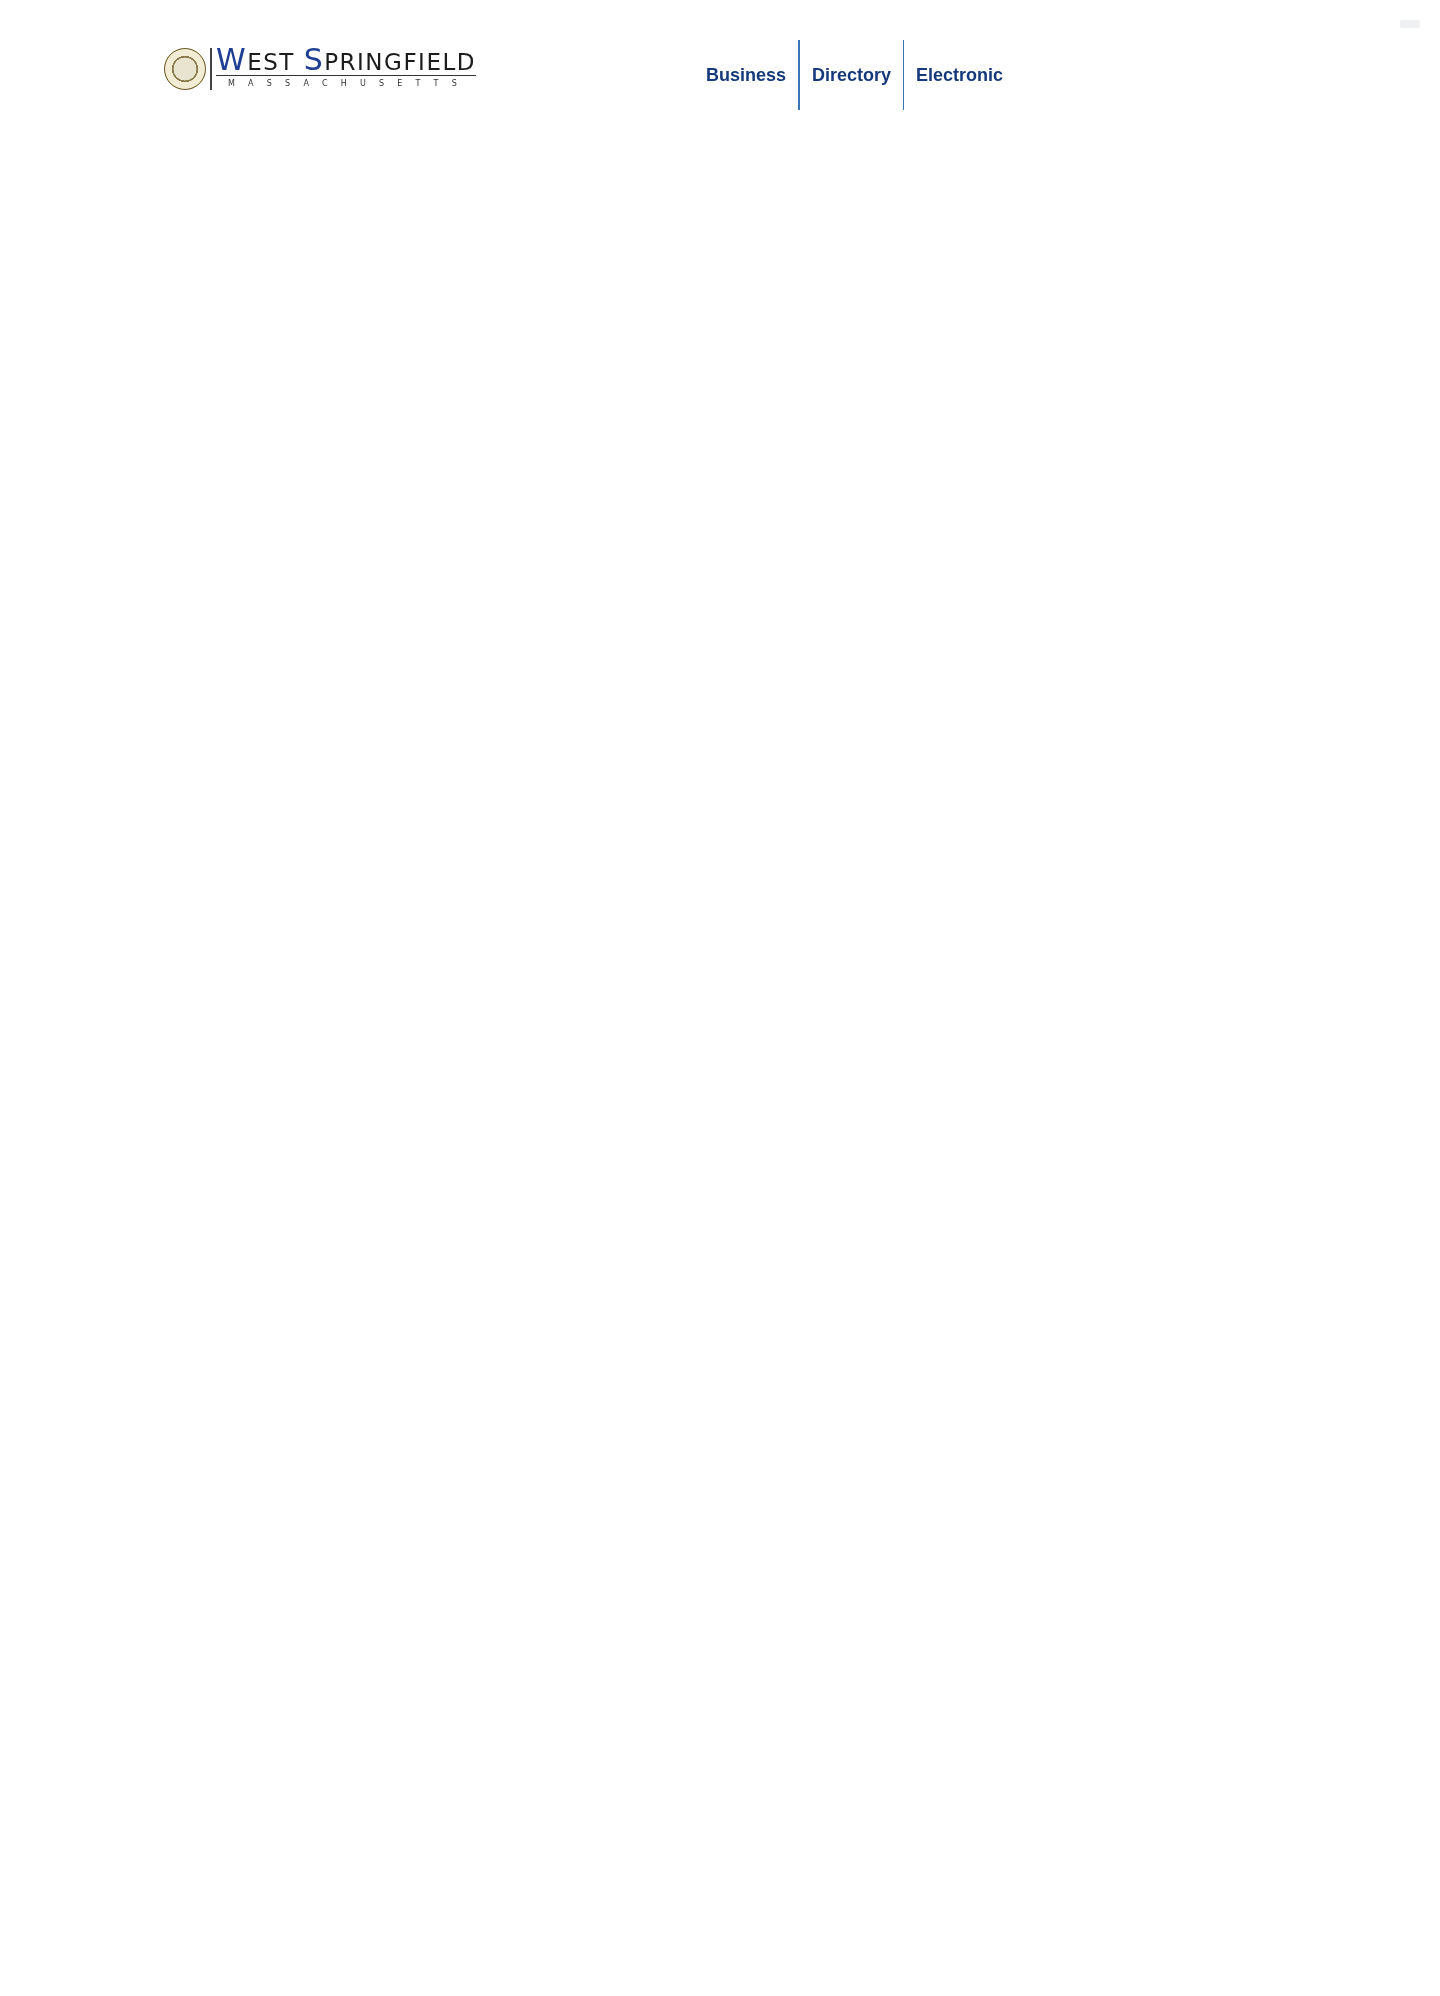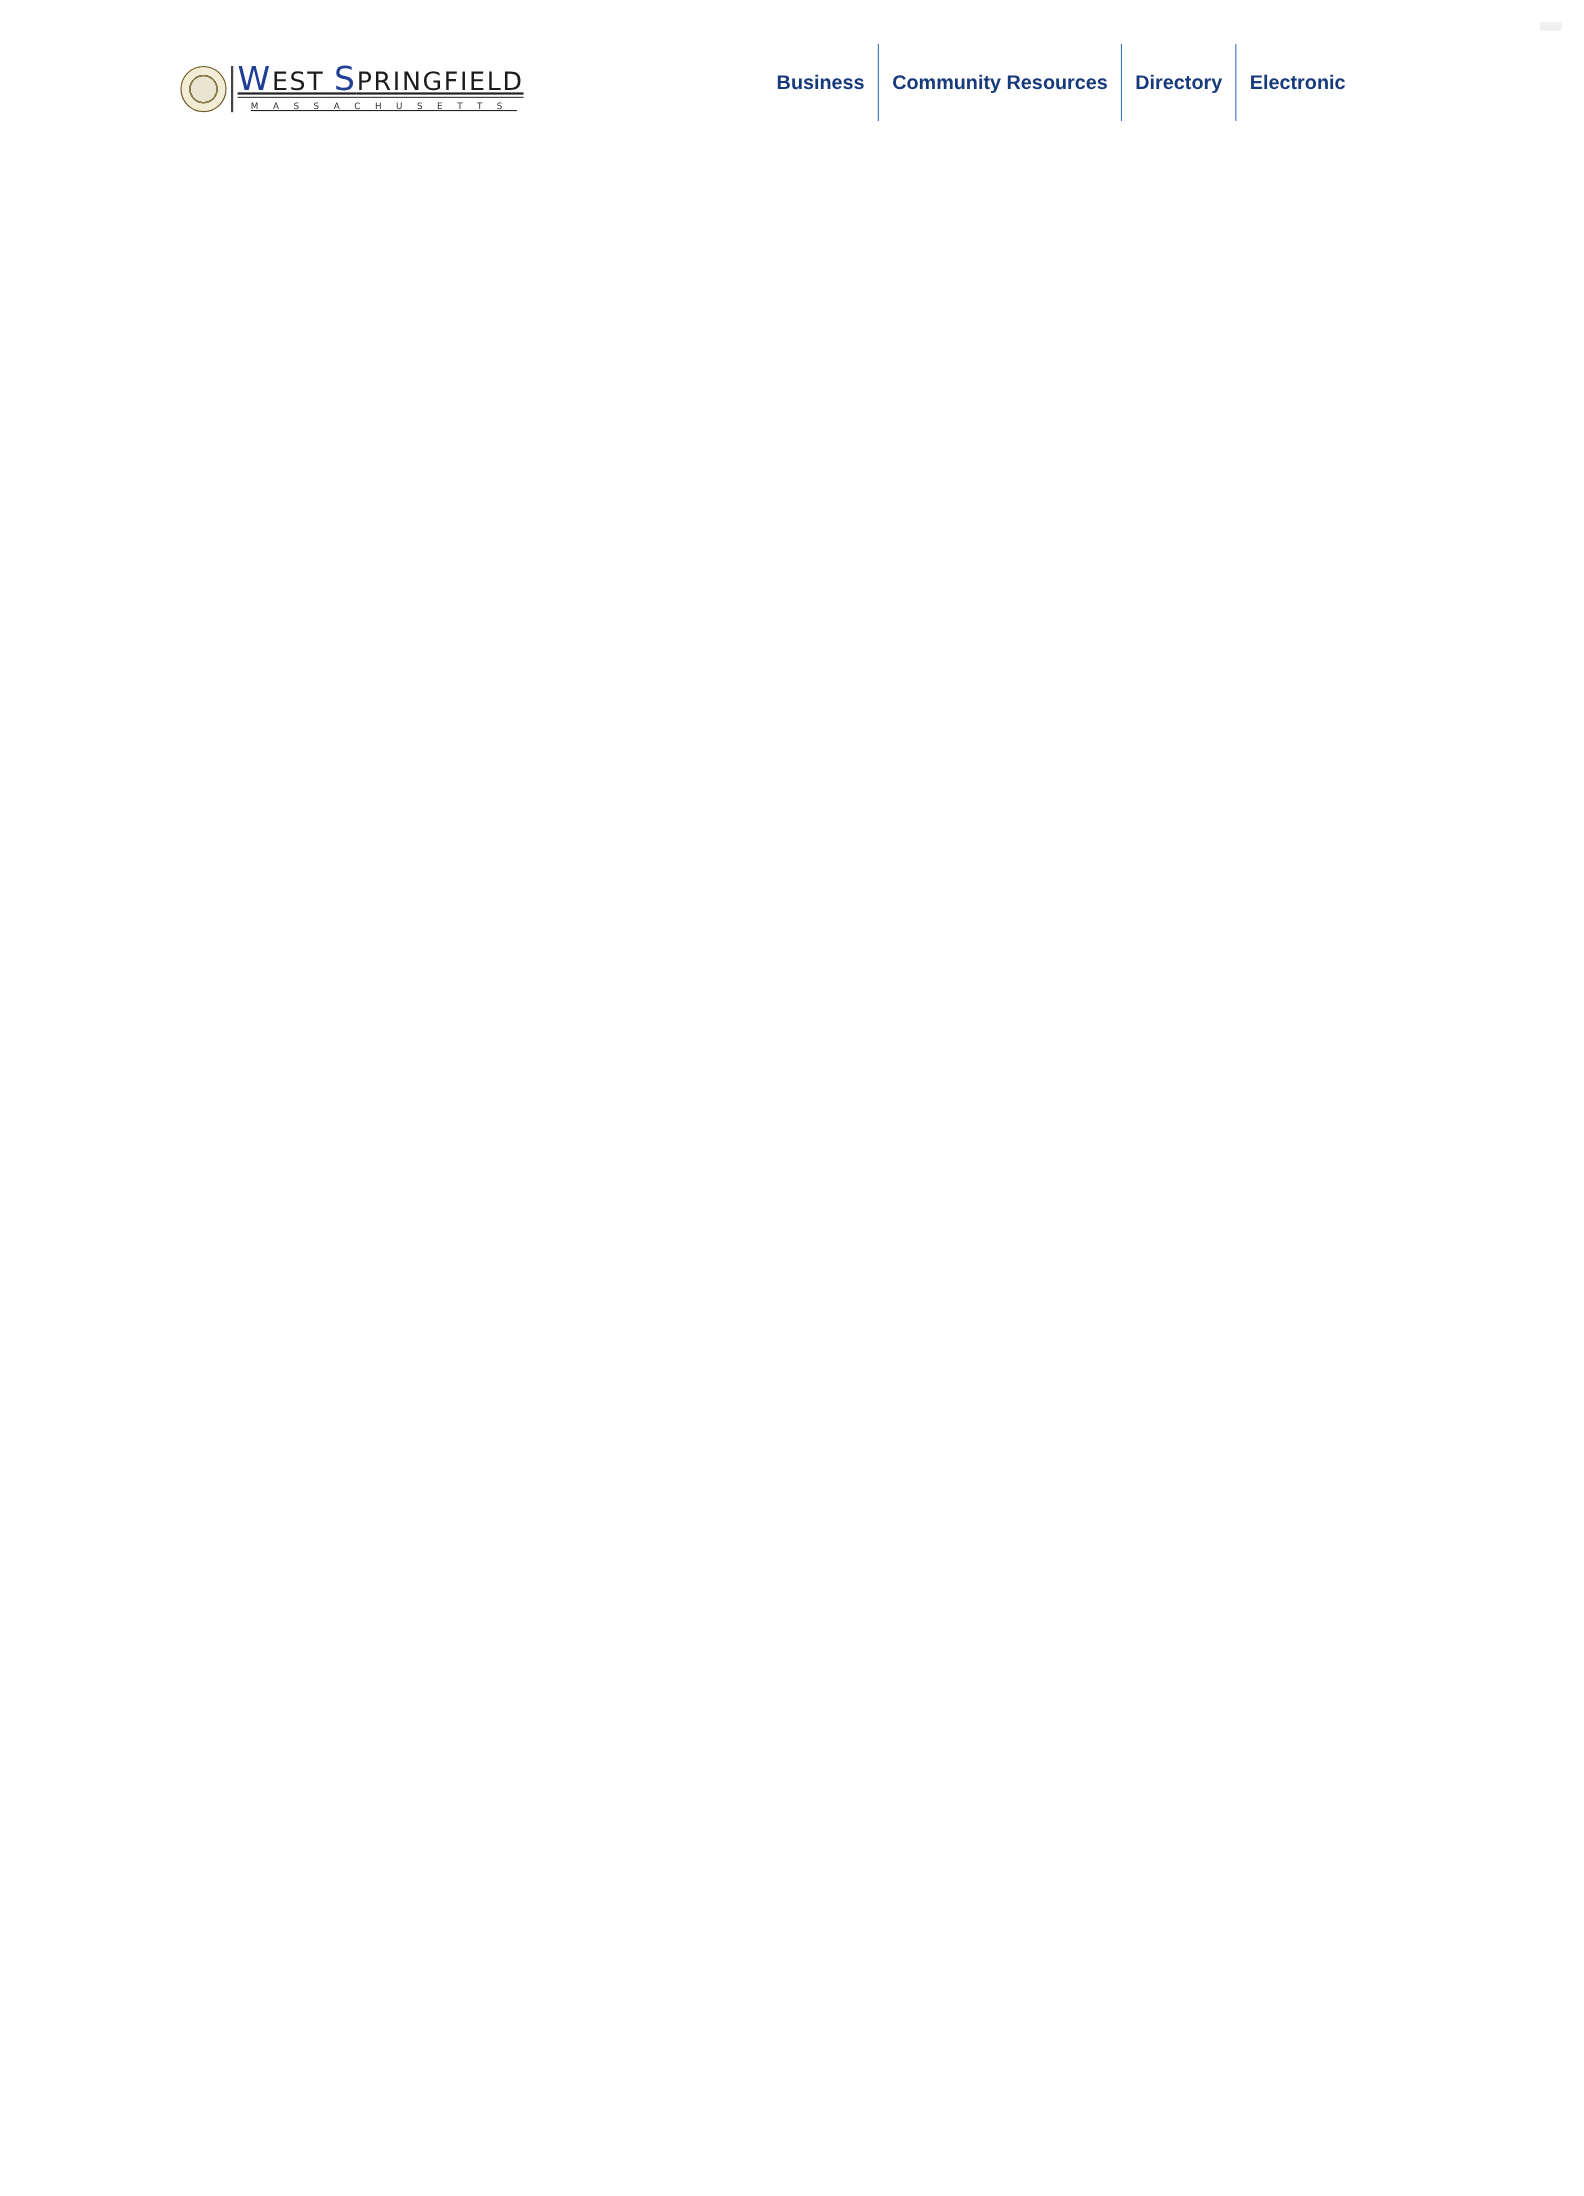--- a/index.html
+++ b/index.html
@@ -1,21 +1,21 @@
 <!DOCTYPE html>
 <html><head>
 <meta charset="utf-8">
 <style>
   * { box-sizing: border-box; margin: 0; padding: 0; }
   html, body { width: 1440px; background: #ffffff; }
   body { font-family: "DejaVu Sans", sans-serif; color: #222; position: relative; }
 
   
   .header { height: 141px; background: #fff; position: relative; }
-  .logo { position: absolute; left: 164px; top: 60px; display: flex; align-items: center; text-decoration: underline; }
+  .logo { position: absolute; left: 164px; top: 48px; display: flex; align-items: flex-start; }
   .seal { width: 42px; height: 42px; border-radius: 50%; background: radial-gradient(circle, #e9e4d0 0 40%, #8a7c4c 41% 46%, #f2ecd5 47% 70%, #c6a739 71% 100%); border: 1px solid #6a5a2a; }
   .logo-divider { width: 2px; height: 42px; background: #444; margin: 0 4px; }
   .logo-text { display: flex; flex-direction: column; }
   .logo-name { font-family: "DejaVu Sans", sans-serif; font-size: 23px; letter-spacing: 1.5px; color: #1c1c1c; line-height: 24px; border-bottom: 1px solid #333; padding-bottom: 1px; }
   .logo-name .cap { color: #1f3f94; font-size: 30px; }
   .logo-sub { font-size: 8px; letter-spacing: 13.2px; color: #333; margin-top: 3px; padding-left: 12px; }
   .nav { position: absolute; left: 694px; top: 40px; display: flex; height: 70px; align-items: center; }
   .nav-item { font-family: "Liberation Sans", sans-serif; font-weight: bold; font-size: 18px; color: #173a7c; padding: 0 12px; height: 70px; display: flex; align-items: center; cursor: pointer; }
   .nav-sep { width: 1px; height: 70px; background: #3a76b5; }
   .corner-btn { position: absolute; right: 20px; top: 20px; width: 20px; height: 8px; background: #eef0f2; border-radius: 2px; }
@@ -82,21 +82,20 @@
     <div class="seal"></div>
     <div class="logo-divider"></div>
     <div class="logo-text">
       <div class="logo-name"><span class="cap">W</span><span>EST </span><span class="cap">S</span><span>PRINGFIELD</span></div>
       <div class="logo-sub">MASSACHUSETTS</div>
     </div>
   </div>
   <nav class="nav">
     <a class="nav-item">Business</a>
     <span class="nav-sep"></span>
-    <a class="nav-item">Community Resources</a>
     <span class="nav-sep"></span>
     <a class="nav-item">Directory</a>
     <span class="nav-sep"></span>
     <a class="nav-item">Electronic</a>
   </nav>
   <div class="corner-btn"></div>
 </header>
 
 <div class="hero">
   <div class="hero-right"></div>

